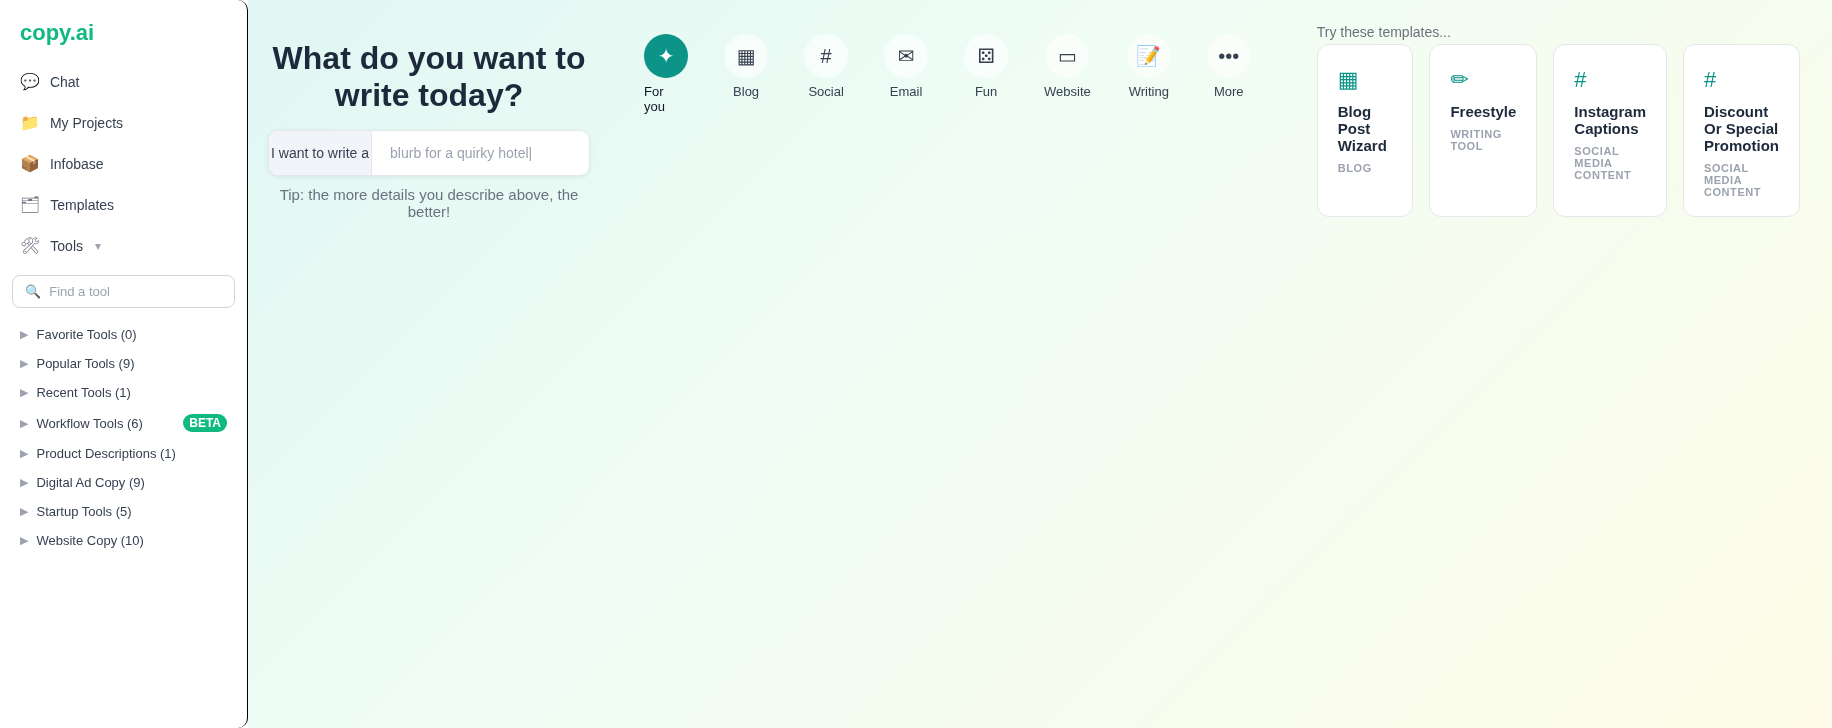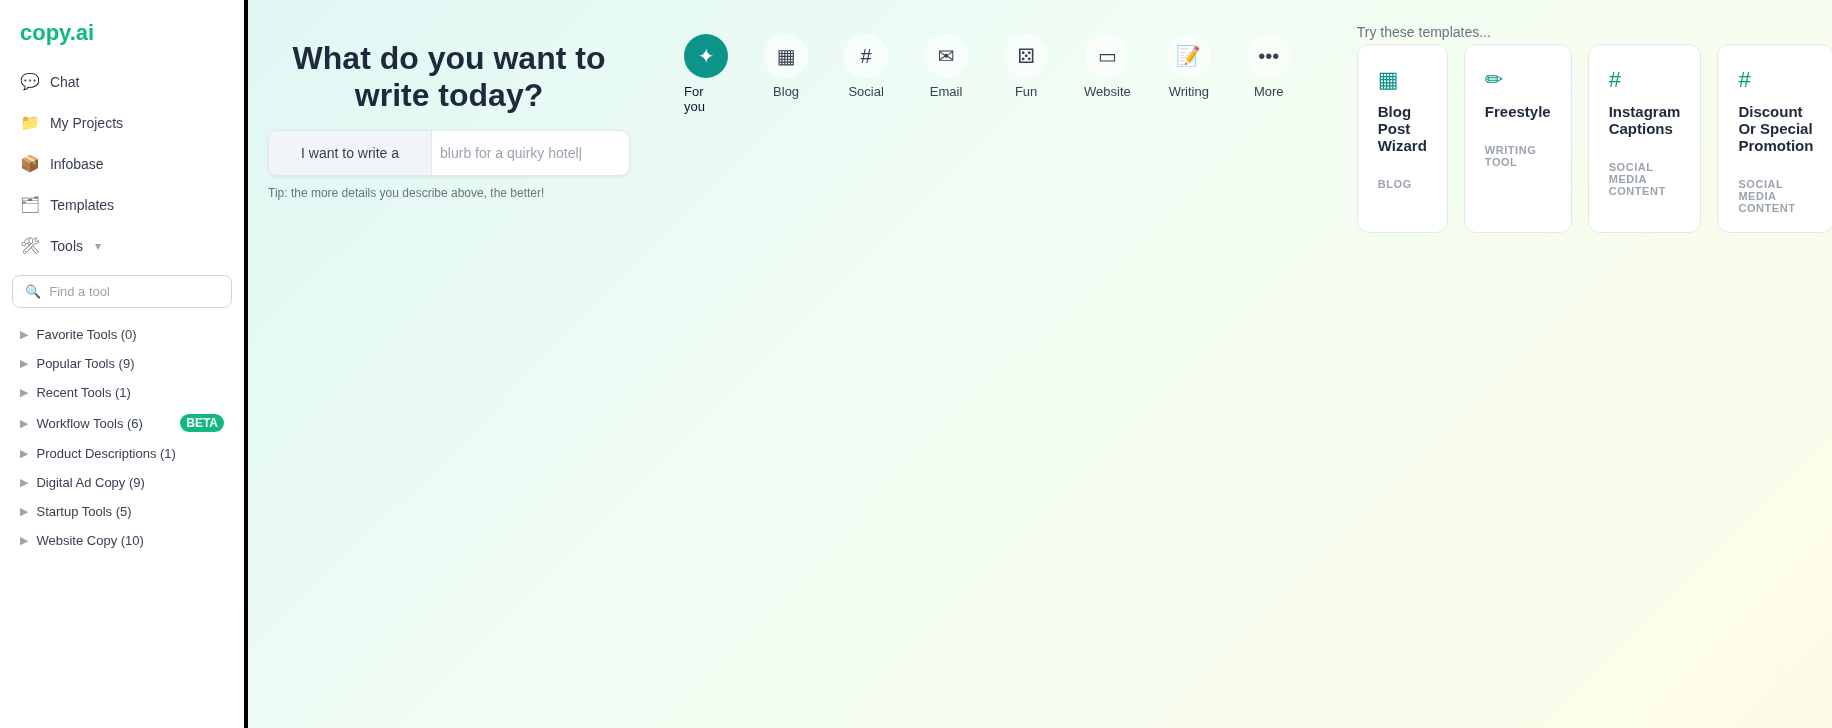--- a/index.html
+++ b/index.html
@@ -3,25 +3,26 @@
   <meta charset="utf-8">
   <style>
     * { box-sizing: border-box; margin: 0; padding: 0; }
     body { font-family: -apple-system, BlinkMacSystemFont, 'Segoe UI', sans-serif; display: flex; height: 728px; overflow: hidden; background: #fff; }
 
     
     #sidebar {
       width: 248px;
       min-width: 248px;
       background: #fff;
-      border-right: 4px solid #000000;
+      border-right: 1px solid #000000;
       display: flex;
       flex-direction: column;
       height: 100%;
       overflow: hidden;
+      border-radius: 10px;
     }
     .sidebar-logo {
       padding: 20px 20px 16px;
       font-size: 22px;
       font-weight: 700;
       color: #0f172a;
     }
     .sidebar-logo span { color: #10b981; }
 
     .sidebar-nav { padding: 0 8px; }
@@ -103,42 +104,42 @@
       border-radius: 10px;
       padding: 0;
       max-width: 680px;
       margin: 16px auto 0;
       border: 1px solid #e5e7eb;
       overflow: hidden;
       box-shadow: 0 1px 4px rgba(0,0,0,0.08);
     }
     .search-prefix {
       background: #f1f5f9;
-      padding: 14px 32px;
+      padding: 14px 2px;
       font-size: 14px;
       color: #374151;
       font-weight: 500;
       white-space: nowrap;
       border-right: 1px solid #e5e7eb;
     }
     .search-input {
       flex: 1;
       border: none;
       outline: none;
-      padding: 14px 8px;
+      padding: 14px 18px;
       font-size: 14px;
       color: #374151;
       background: transparent;
     }
     .search-input::placeholder { color: #9ca3af; }
 
     .search-tip {
-      text-align: left;
+      text-align: center;
       color: #6b7280;
-      font-size: 12px;
+      font-size: 15px;
       margin-top: 10px;
     }
 
     
     .category-tabs {
       display: flex;
       justify-content: center;
       gap: 8px;
       padding: 24px 20px 0;
     }
@@ -196,21 +197,21 @@
     }
     .template-card-icon {
       font-size: 22px;
       color: #0d9488;
       margin-bottom: 10px;
     }
     .template-card-title {
       font-size: 15px;
       font-weight: 600;
       color: #1e293b;
-      margin-bottom: 24px;
+      margin-bottom: 8px;
     }
     .template-card-tag {
       font-size: 11px;
       font-weight: 600;
       color: #9ca3af;
       letter-spacing: 0.05em;
       text-transform: uppercase;
     }
 
     

